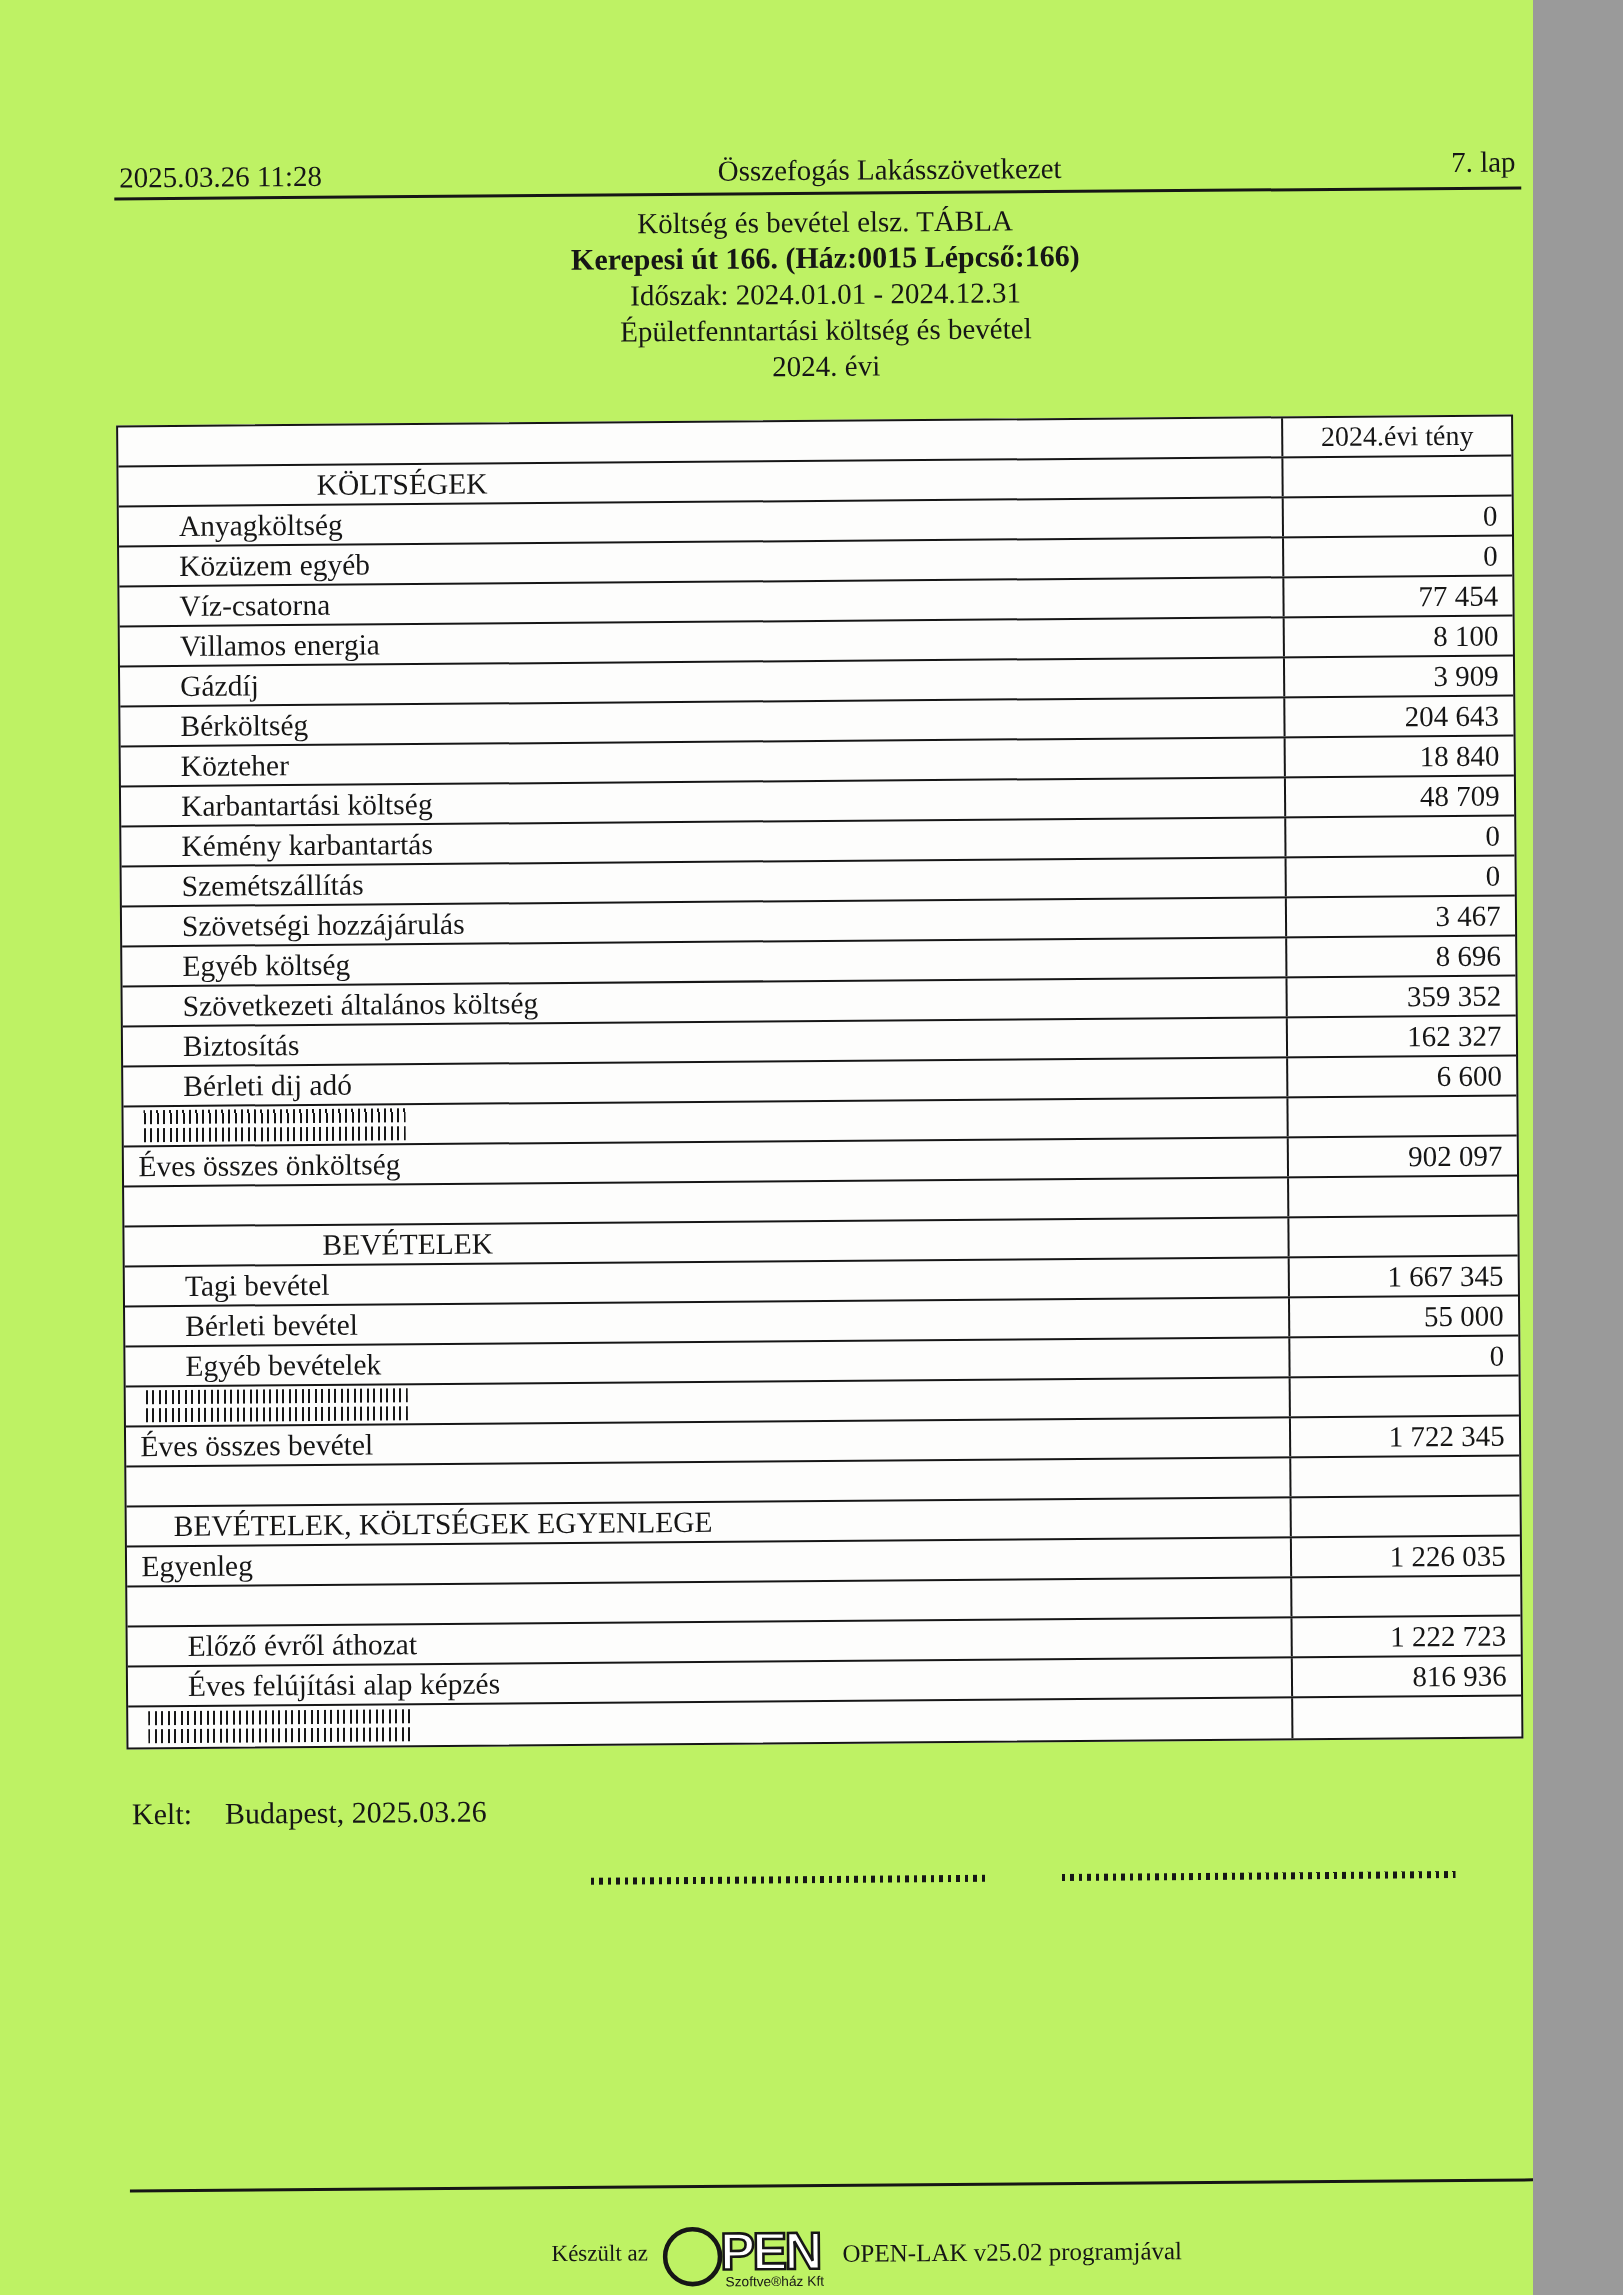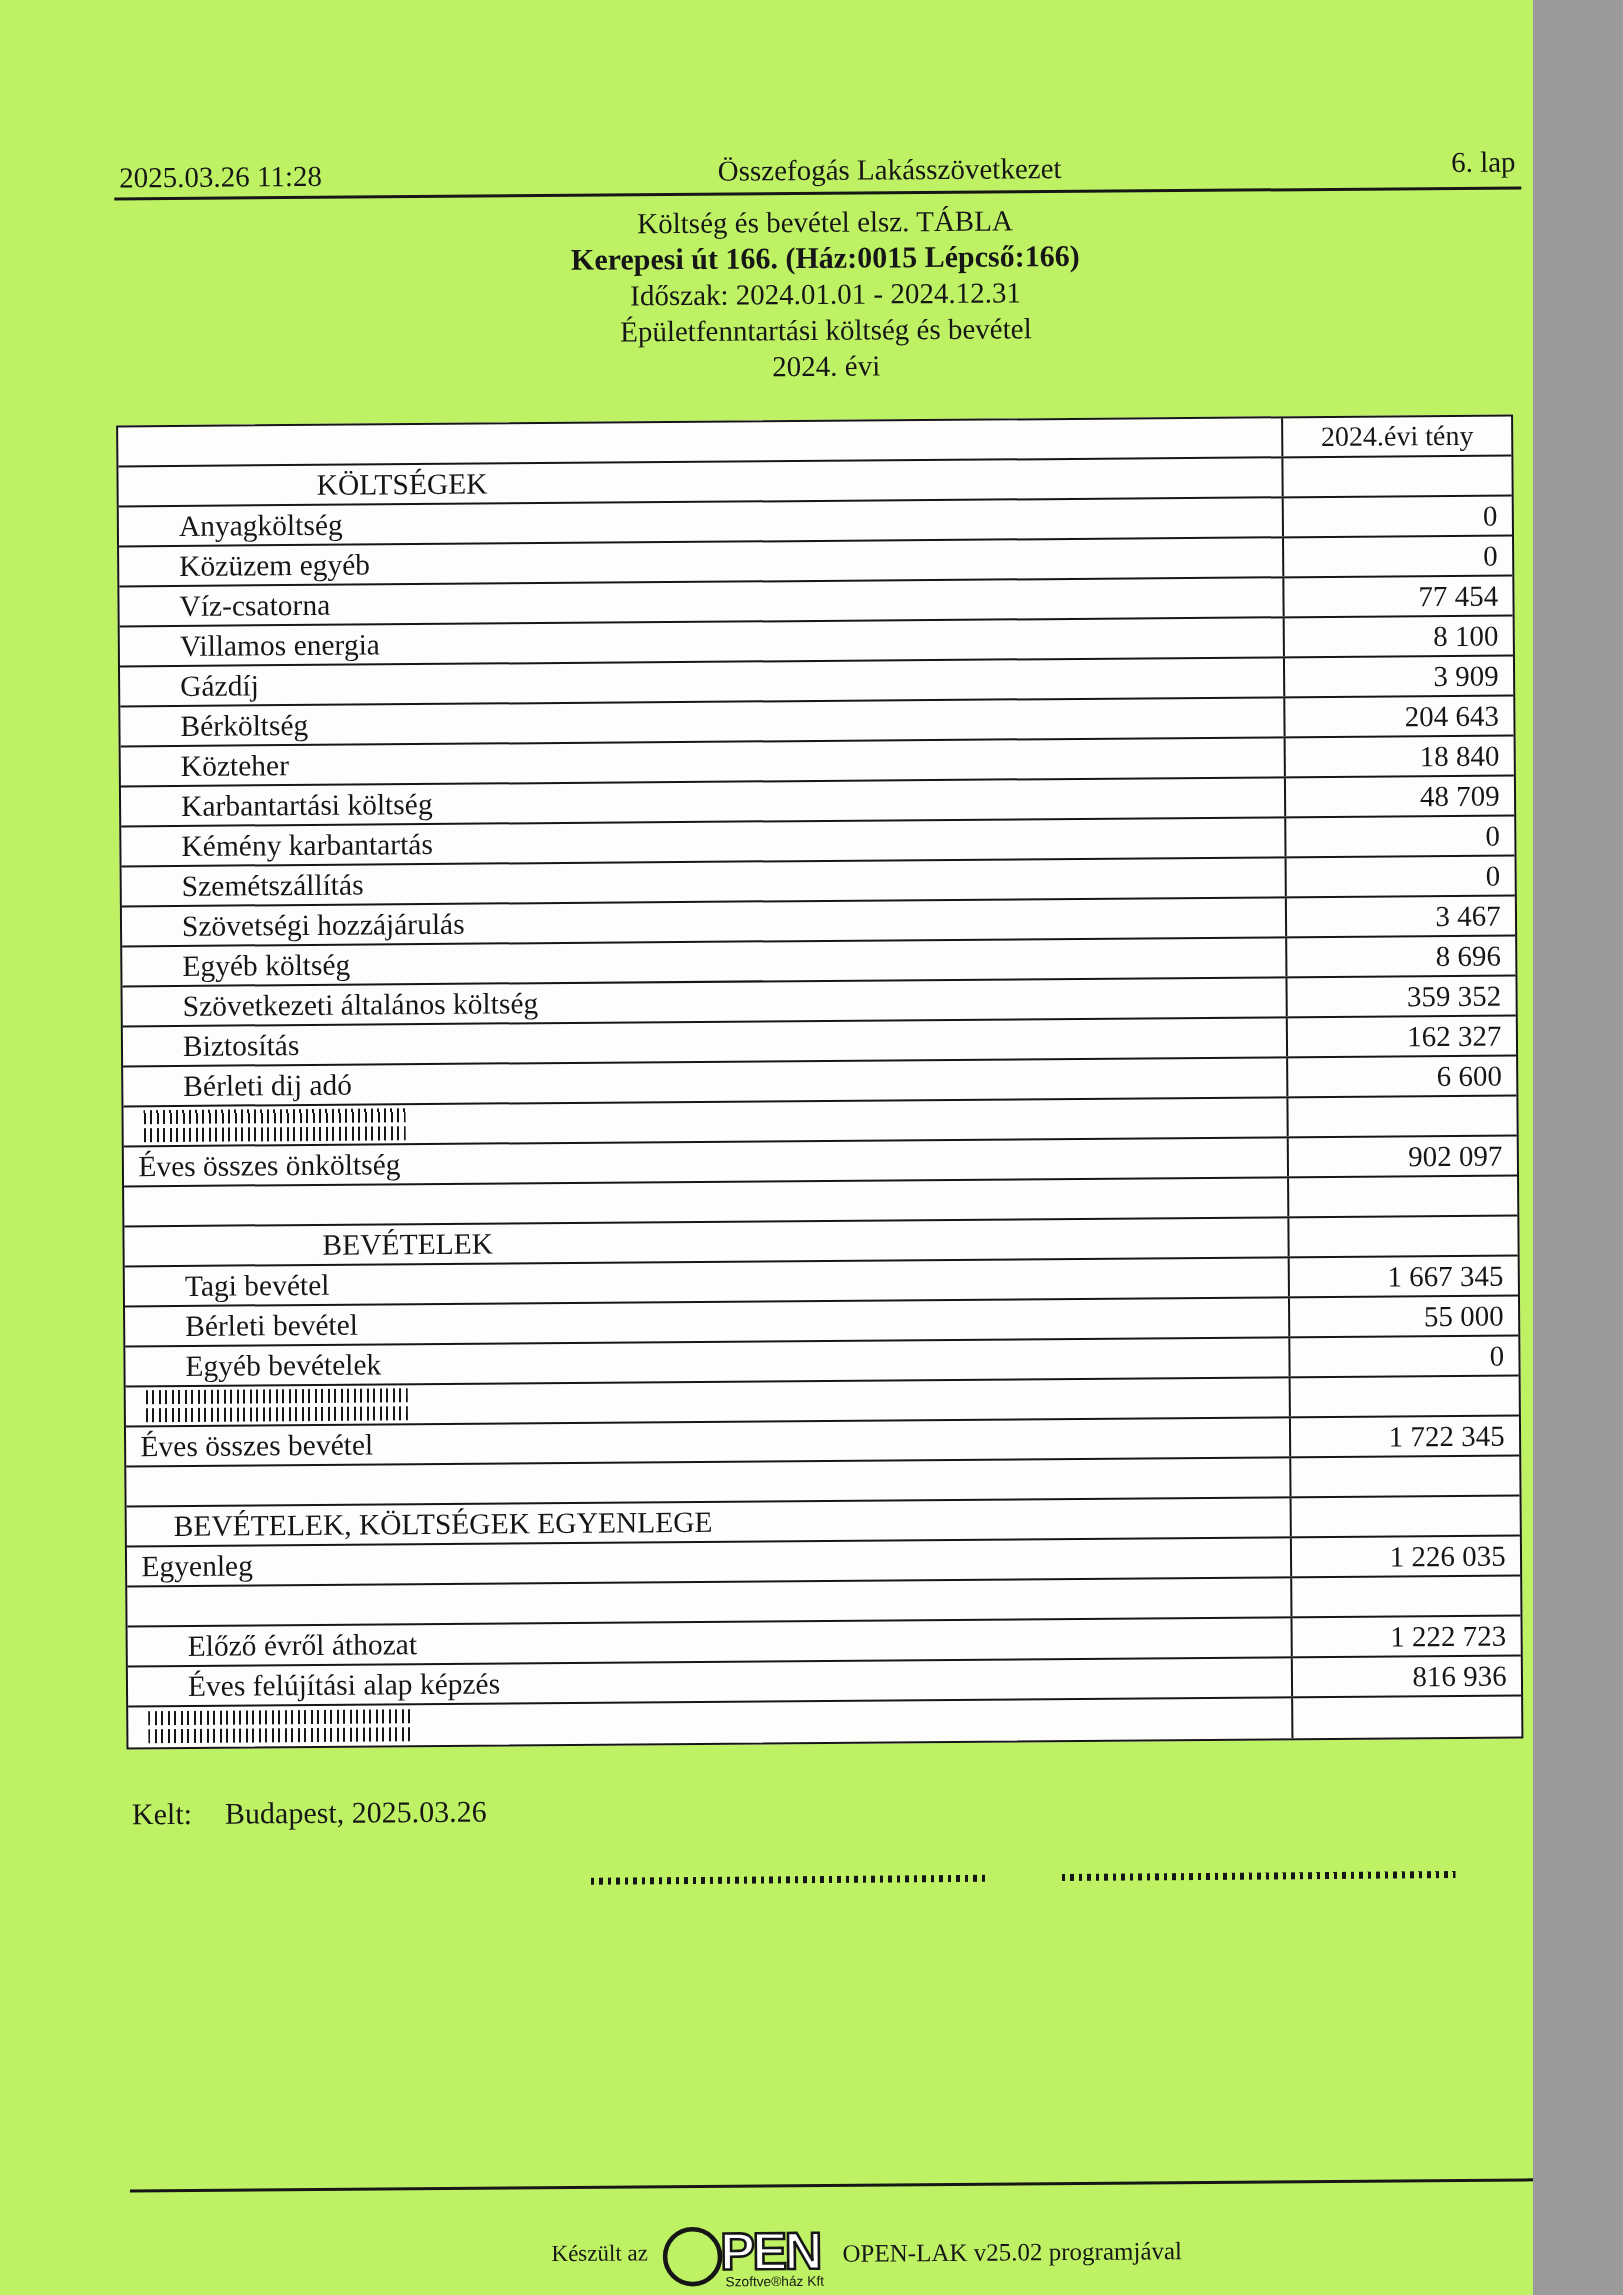--- a/index.html
+++ b/index.html
@@ -49,21 +49,21 @@
   .f-prog{position:absolute;left:833px;top:2240px;font-size:25px;white-space:nowrap;}
 </style>
 </head>
 <body>
 
 <div class="page">
   <div class="skew">
 
     <div class="hdr-dt">2025.03.26 11:28</div>
     <div class="hdr-org">Összefogás Lakásszövetkezet</div>
-    <div class="hdr-page">6. lap</div>
+    <div class="hdr-page">7. lap</div>
     <div class="hdr-rule"></div>
 
     <div class="titles">
       <div class="tl">Költség és bevétel elsz. TÁBLA</div>
       <div class="tl bold">Kerepesi út 166. (Ház:0015 Lépcső:166)</div>
       <div class="tl">Időszak: 2024.01.01 - 2024.12.31</div>
       <div class="tl">Épületfenntartási költség és bevétel</div>
       <div class="tl">2024. évi</div>
     </div>
 

